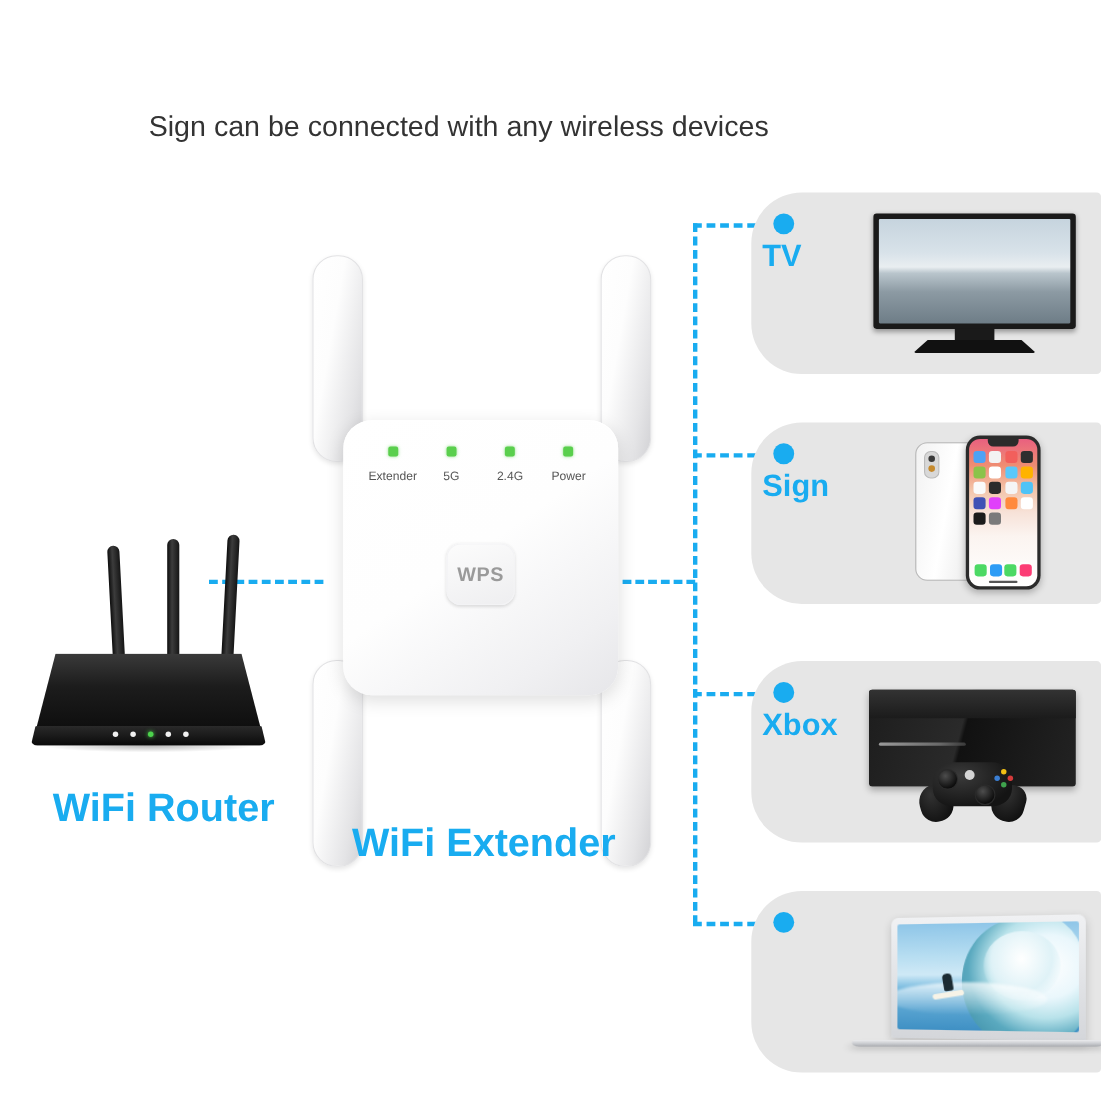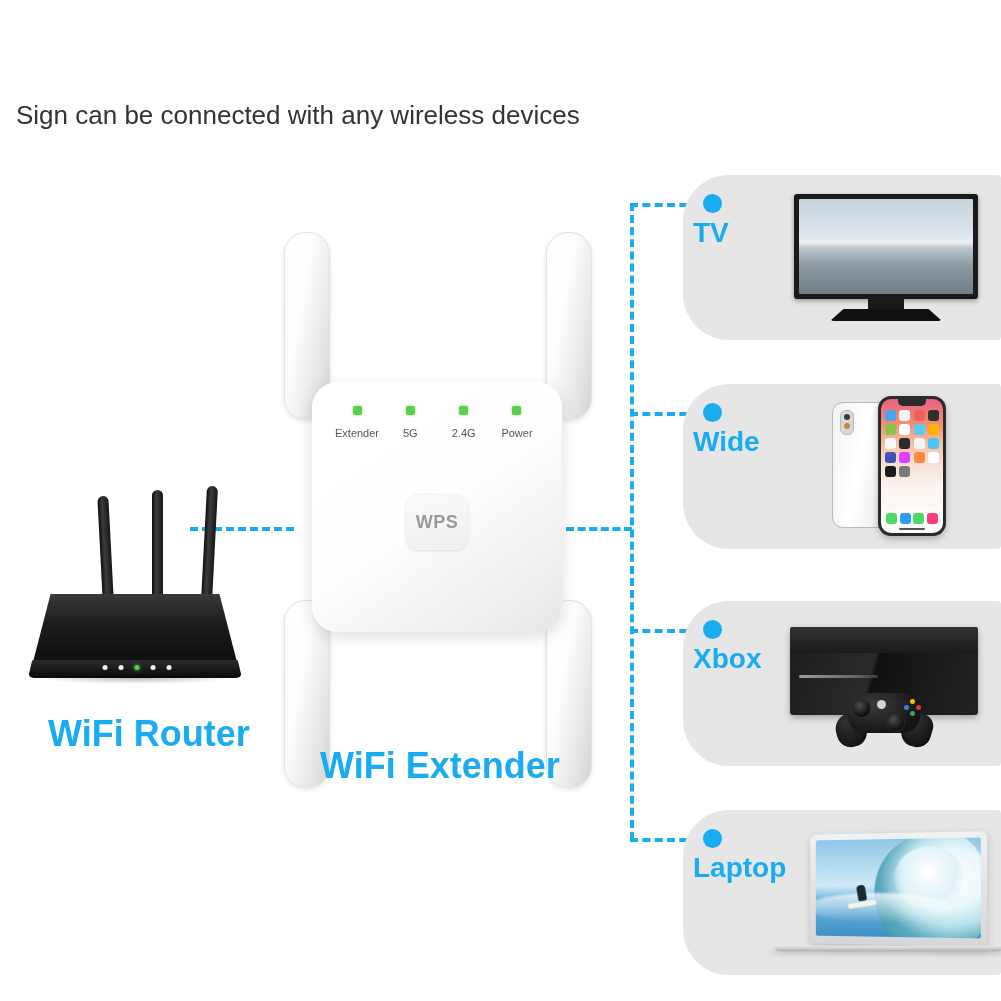--- a/index.html
+++ b/index.html
@@ -14,21 +14,22 @@
 
   
   .title{
     position:absolute;left:0;top:14px;width:1001px;
     text-align:center;
     font-size:62px;font-weight:bold;letter-spacing:-1px;
     color:#19ACF0;
     line-height:1.05;
   }
   .subtitle{
-    position:absolute;left:16px;top:100px;width:830px;
+    position:absolute;left:2px;top:100px;width:830px;
+    text-align:center;
     font-size:26px;color:#333333;
   }
 
   
   .card{
     position:absolute;
     background:#E6E6E6;
     border-radius:46px 4px 4px 46px;
   }
   .card-label{
@@ -311,21 +312,21 @@
     <div class="tv-body">
       <div class="tv-screen"></div>
     </div>
     <div class="tv-neck"></div>
     <div class="tv-base"></div>
   </div>
 
   <div class="card" style="left:683px;top:384px;width:318px;height:165px;">
   </div>
   <div class="node-dot" style="left:703px;top:403px;"></div>
-  <div class="card-label" style="left:693px;top:426px;">Wide</div>
+  <div class="card-label" style="left:693px;top:426px;">Sign</div>
   <div class="ph-wrap" style="left:832px;top:396px;width:118px;height:142px;">
     <div class="ph-back">
       <div class="ph-cam"></div>
     </div>
     <div class="ph-front">
       <div class="ph-screen">
         <div class="ph-notch"></div>
         <div class="ph-grid">
           <i style="background:#4da2f5"></i>
             <i style="background:#f3f3f3"></i>
@@ -380,21 +381,20 @@
         <i style="left:0;top:6px;background:#3b7fd4"></i>
         <i style="left:12px;top:6px;background:#d43b3b"></i>
         <i style="left:6px;top:12px;background:#3fa34d"></i>
       </div>
     </div>
   </div>
 
   <div class="card" style="left:683px;top:810px;width:318px;height:165px;">
   </div>
   <div class="node-dot" style="left:703px;top:829px;"></div>
-  <div class="card-label" style="left:693px;top:852px;">Laptop</div>
   <div class="lp-wrap" style="left:790px;top:833px;width:196px;height:130px;">
     <div class="lp-lid">
       <div class="lp-screen">
         <div class="wave-crest"></div>
         <div class="wave-lip"></div>
         <div class="wave-foam"></div>
         <div class="board"></div>
         <div class="surfer"></div>
       </div>
     </div>

